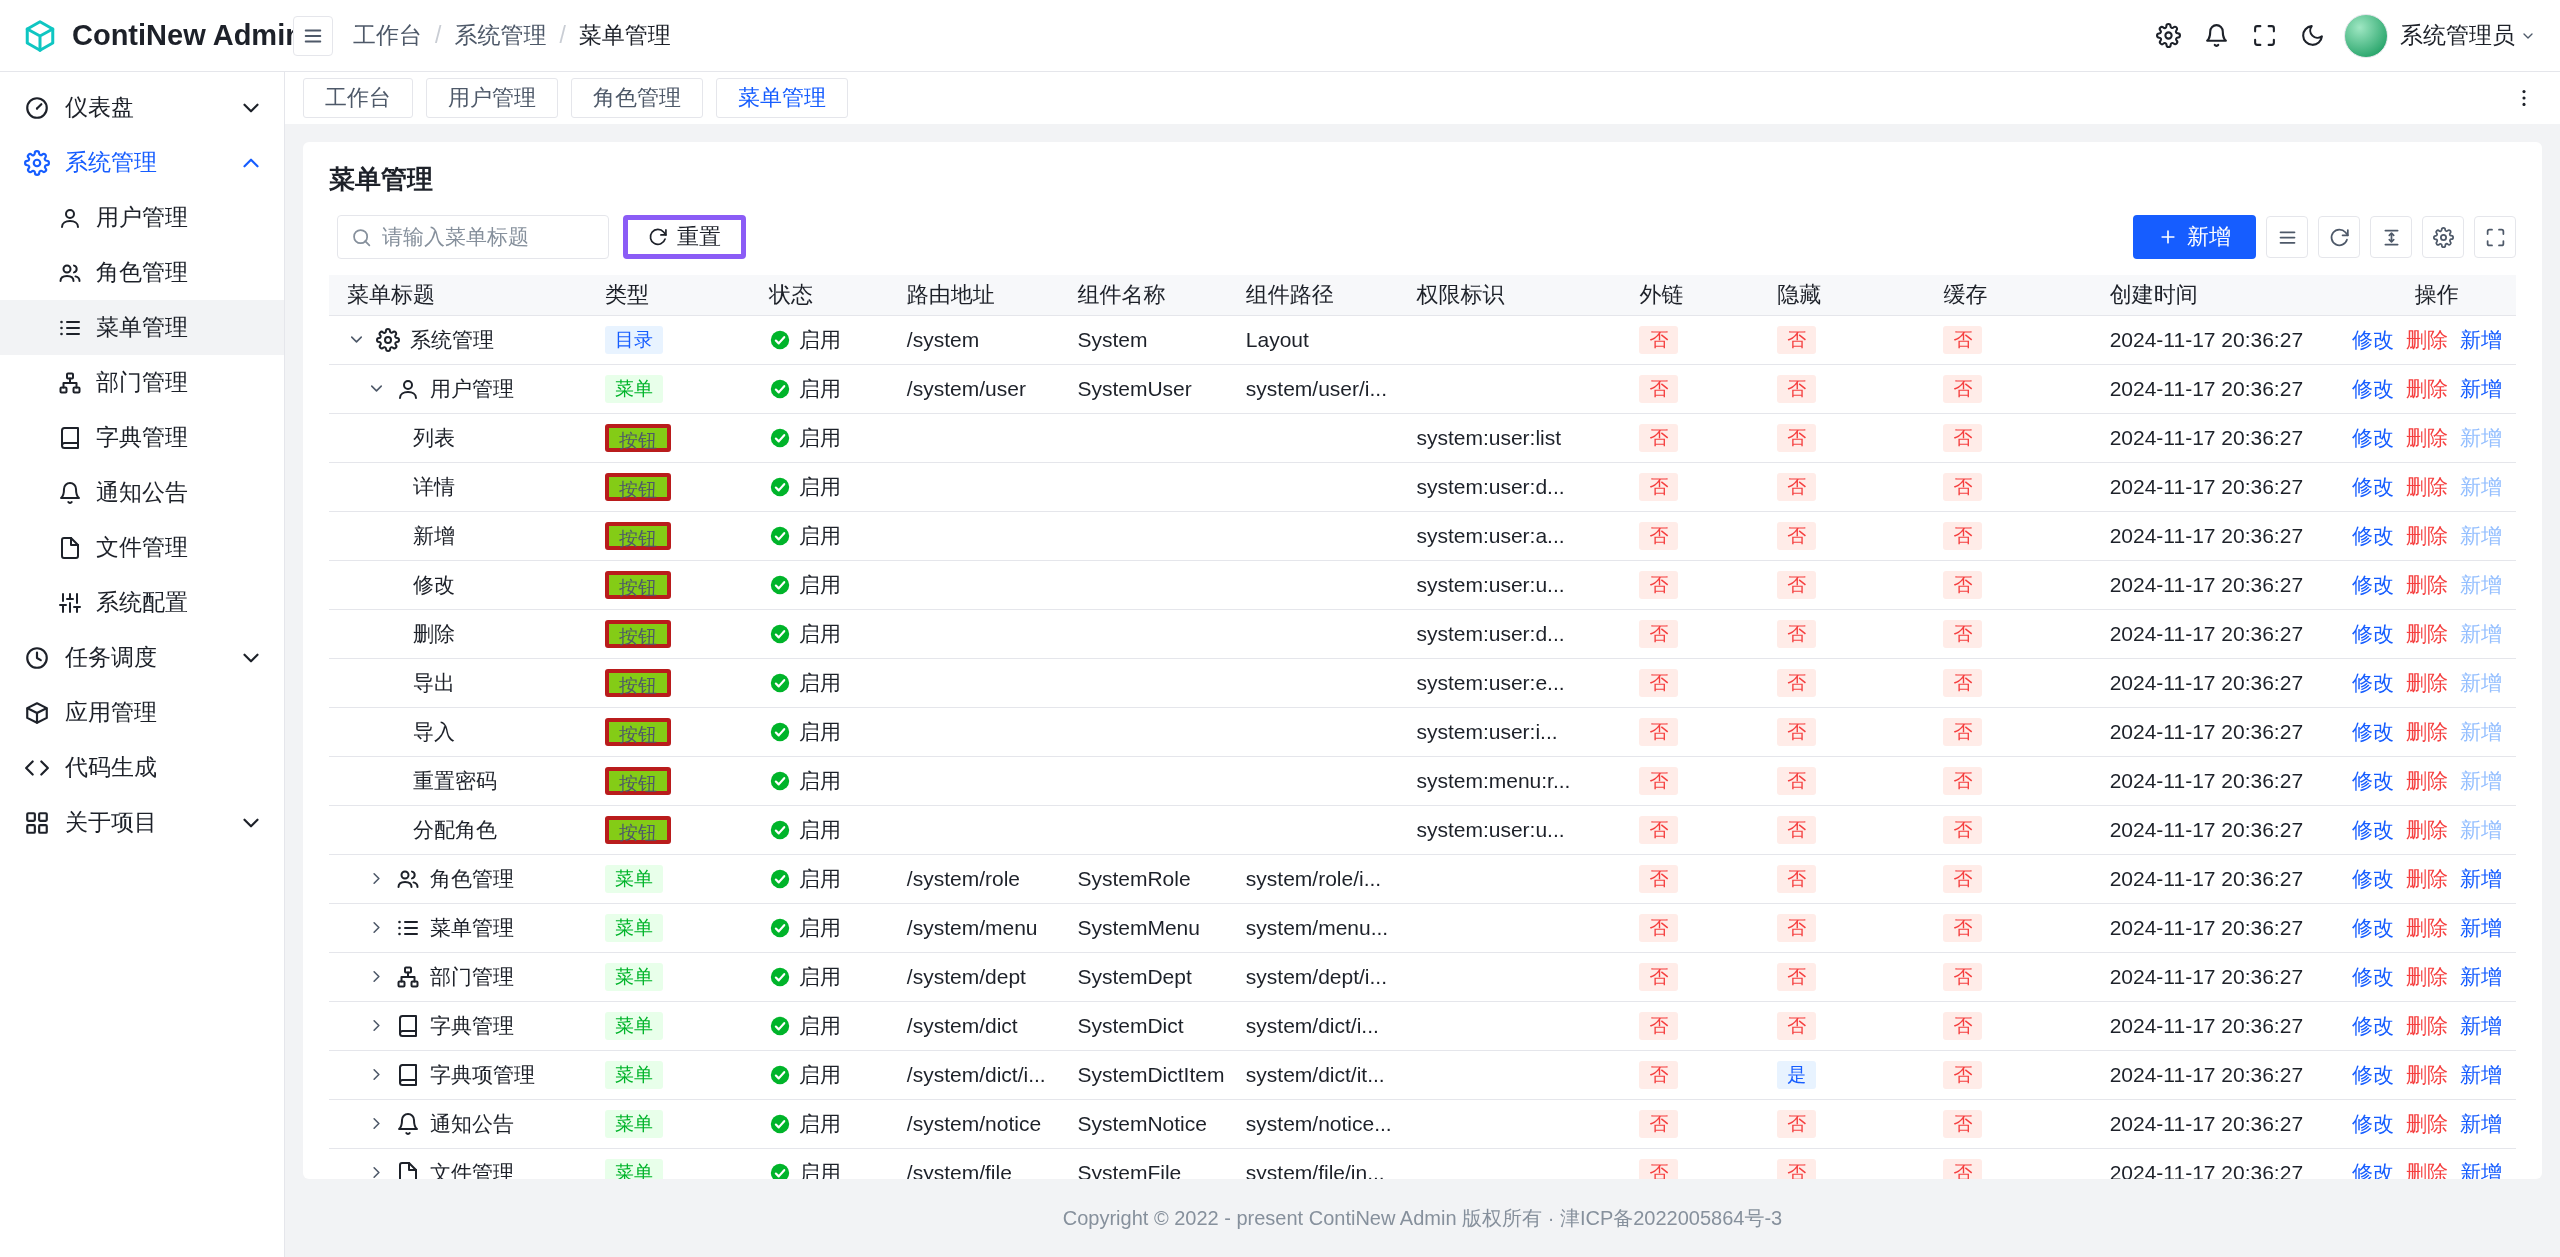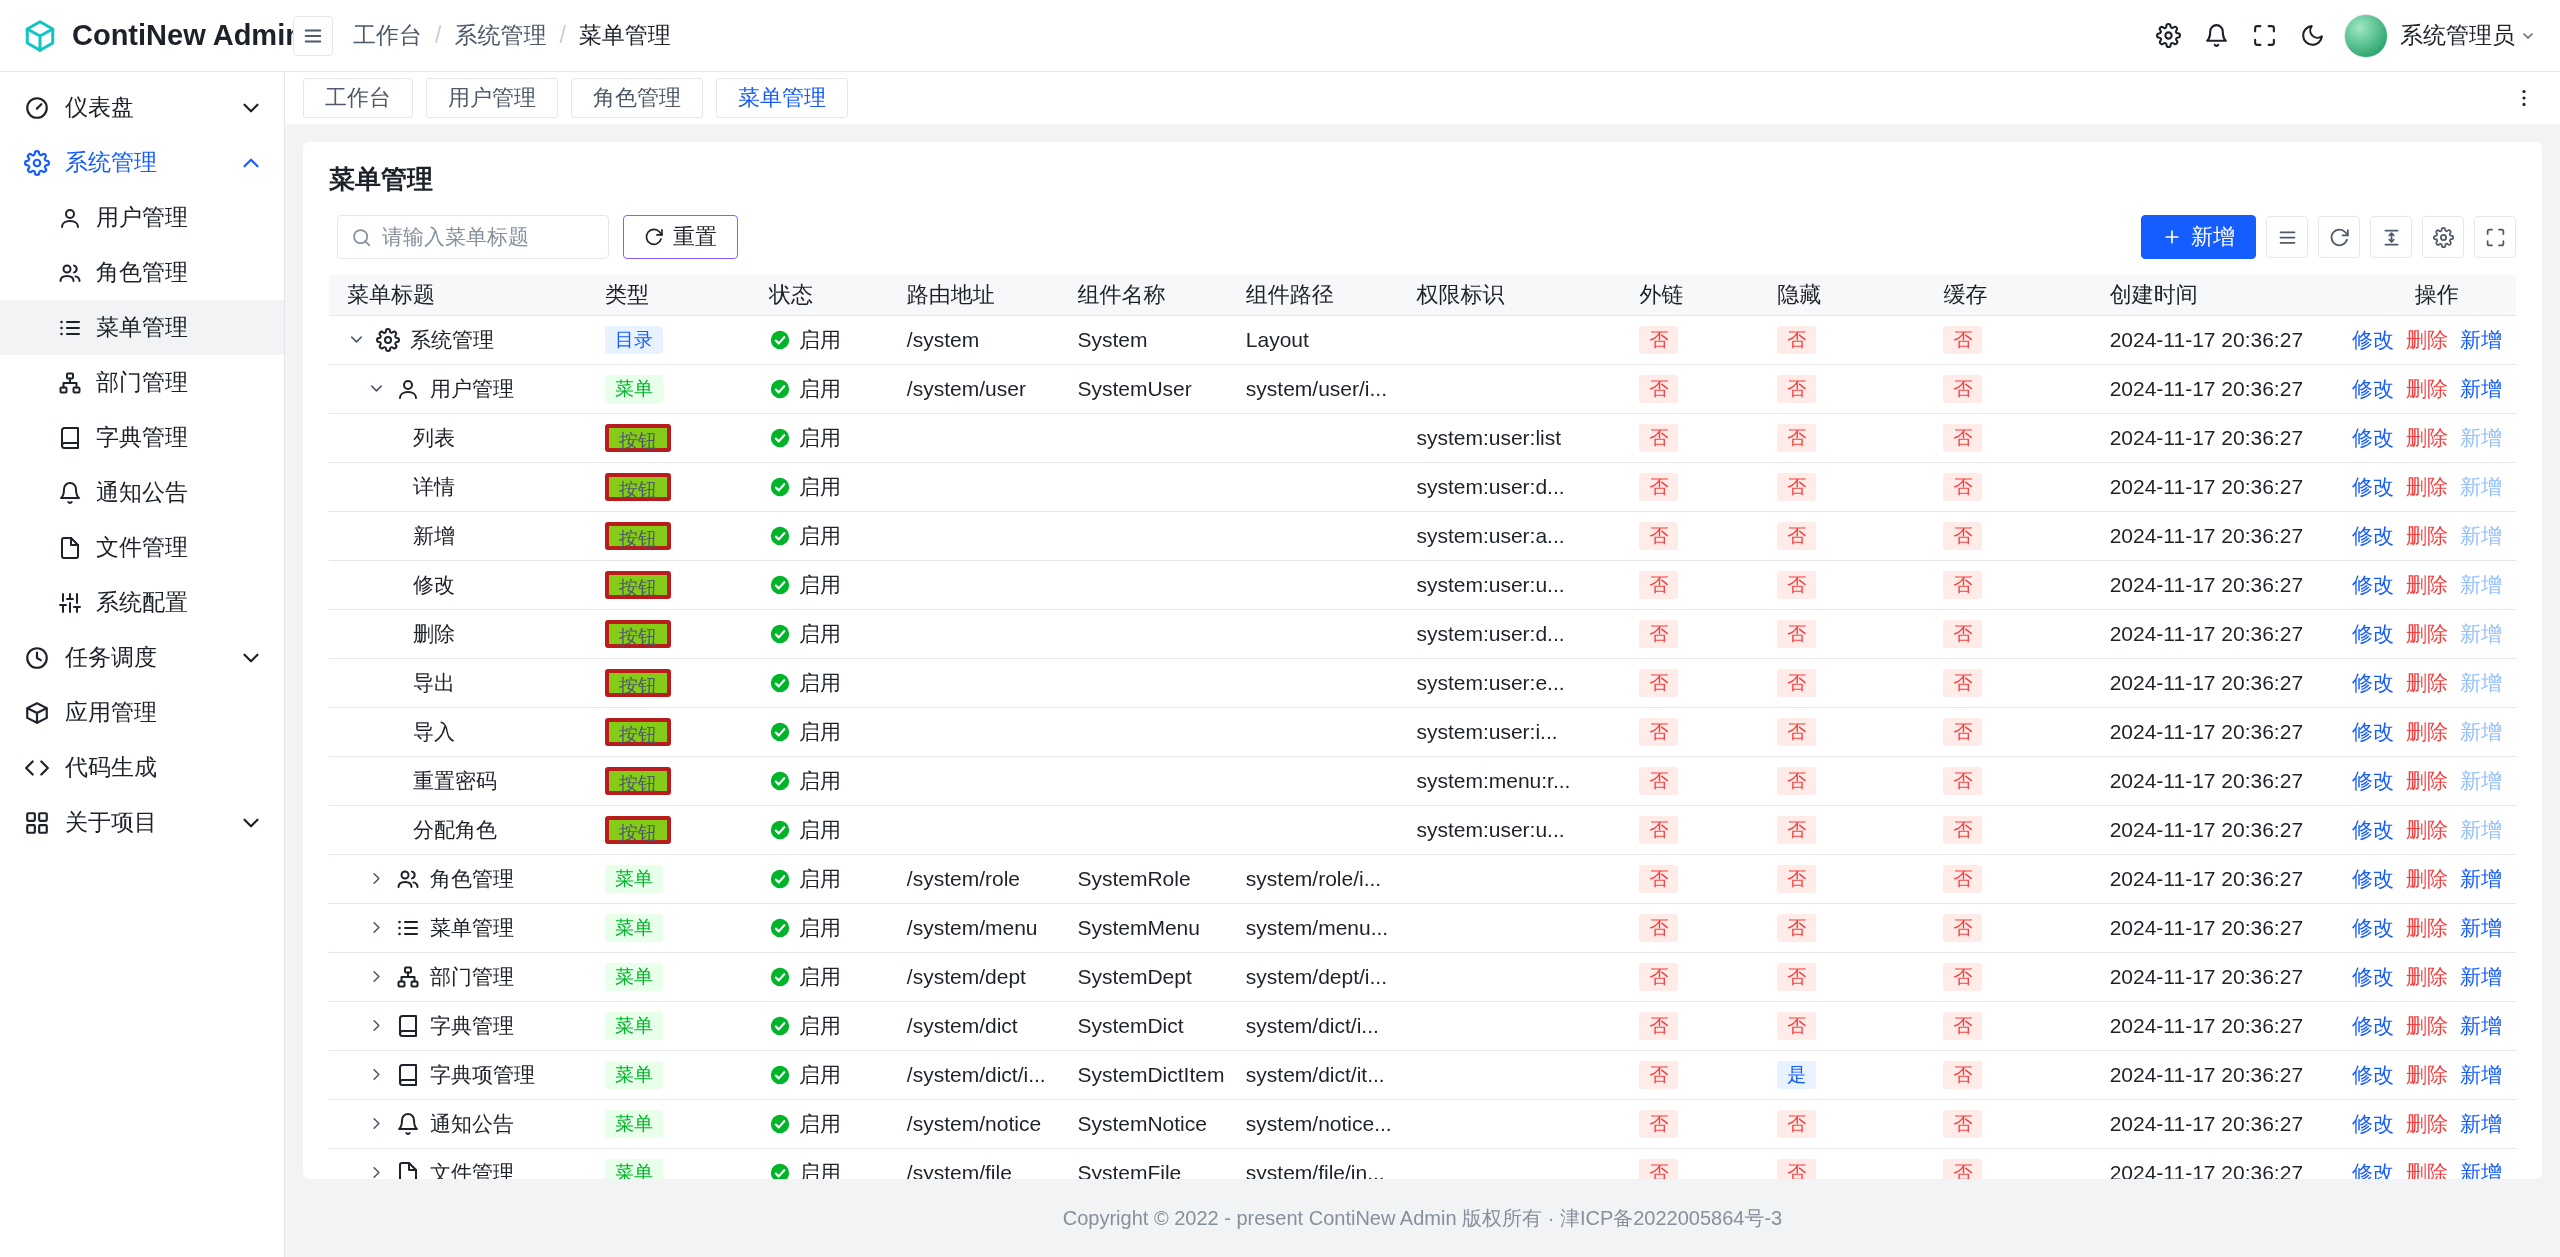--- a/index.html
+++ b/index.html
@@ -49,21 +49,21 @@
   .card{background:#fff;border-radius:6px;padding:20px 26px 0;height:1037px;overflow:hidden;flex:none;}
   .page-title{font-size:26px;font-weight:600;margin-bottom:18px;}
 
   
   .toolbar{display:flex;align-items:center;margin-bottom:16px;}
   .toolbar-left{display:flex;align-items:center;gap:14px;padding-left:8px;}
   .search-box{position:relative;width:272px;height:44px;border:1px solid #e5e6eb;border-radius:4px;background:#fff;display:flex;align-items:center;padding-left:44px;}
   .search-box .search-ic{position:absolute;left:13px;width:21px;height:21px;color:#86909c;}
   .search-box input{border:none;outline:none;width:100%;height:100%;font-size:21px;color:#1d2129;background:transparent;font-family:inherit;}
   .search-box input::placeholder{color:#86909c;}
-  .btn{height:44px;display:inline-flex;align-items:center;gap:9px;padding:0 20px;border:1px solid #8b5cf6;background:#fff;border-radius:4px;font-size:22px;color:#1d2129;cursor:pointer;}
+  .btn{height:44px;display:inline-flex;align-items:center;gap:9px;padding:0 20px;border:5px solid #8b5cf6;background:#fff;border-radius:4px;font-size:22px;color:#1d2129;cursor:pointer;}
   .btn .icon{width:20px;height:20px;}
   .btn.primary{background:#165dff;border-color:#165dff;color:#fff;}
   .toolbar-right{margin-left:auto;display:flex;align-items:center;gap:10px;}
   .tool-btn{width:42px;height:42px;border:1px solid #e5e6eb;background:#fff;border-radius:4px;display:flex;align-items:center;justify-content:center;color:#4e5969;cursor:pointer;}
   .tool-btn .icon{width:21px;height:21px;}
 
   
   .table{width:100%;border-collapse:collapse;table-layout:fixed;}
   .table th{height:40px;background:#f7f8fa;font-weight:500;font-size:22px;color:#1d2129;text-align:left;padding:0 8px 0 18px;border-bottom:1px solid #e5e6eb;white-space:nowrap;overflow:hidden;}
   .table th:last-child{text-align:center;}

